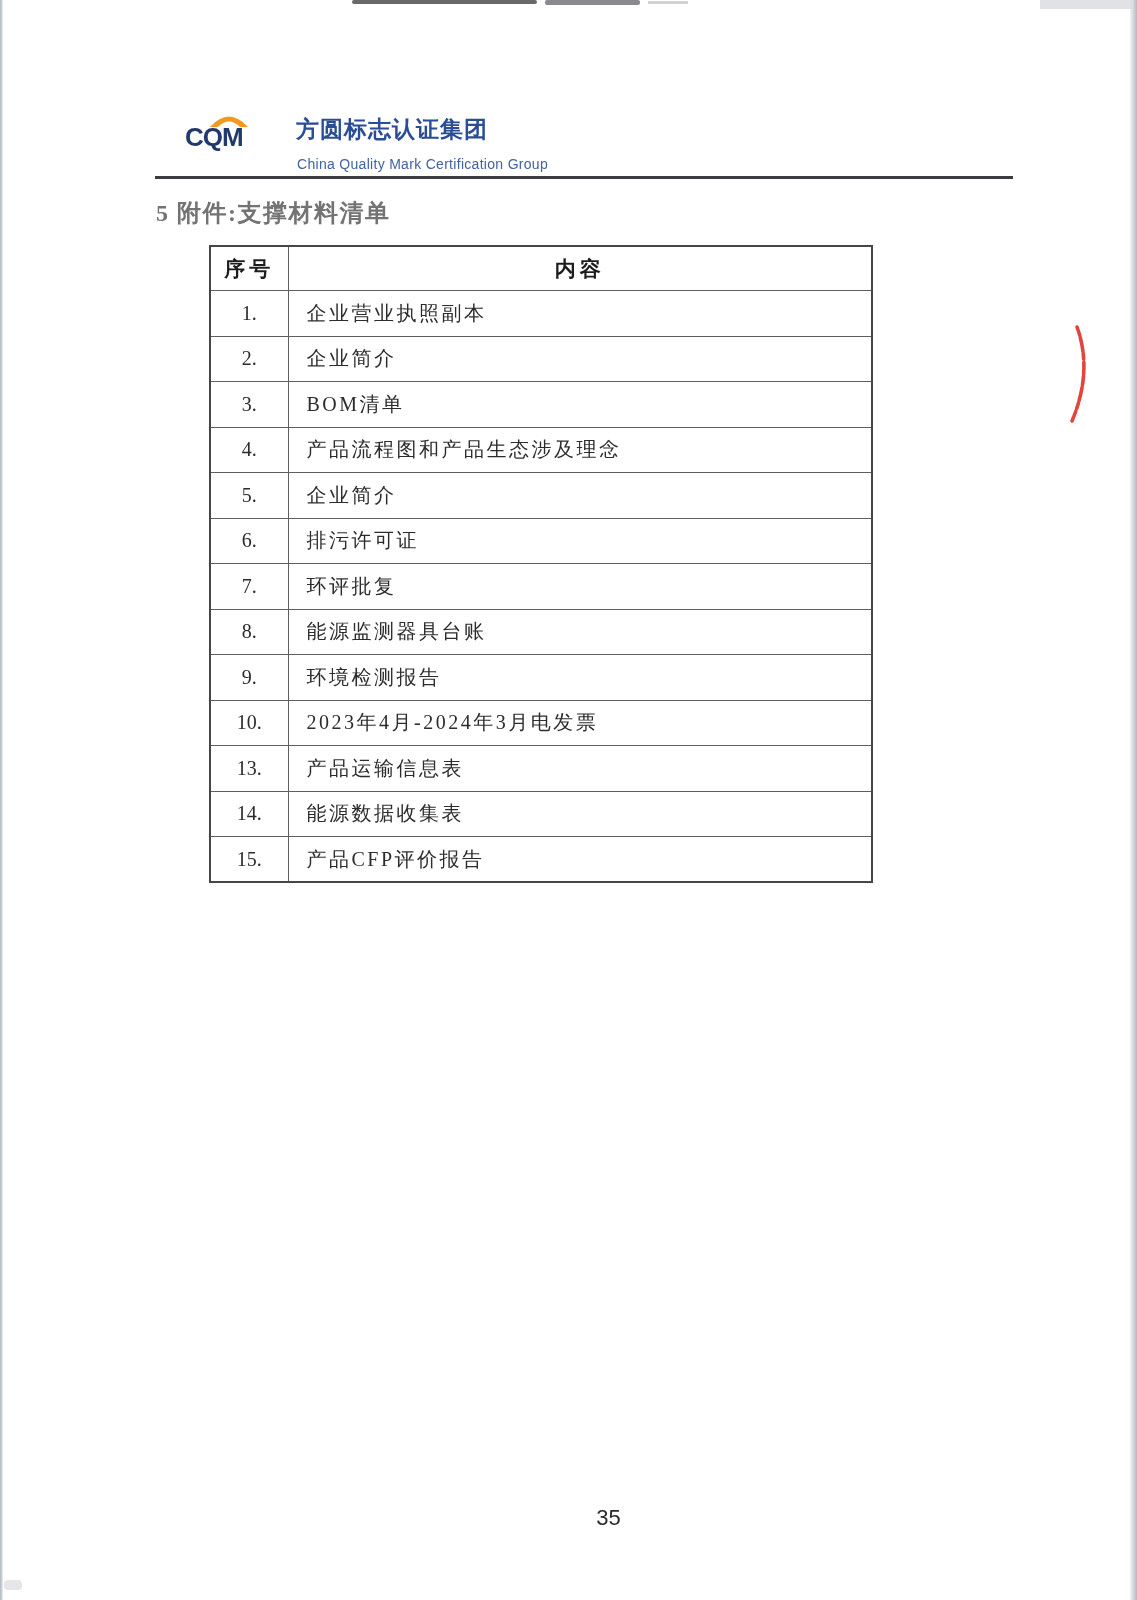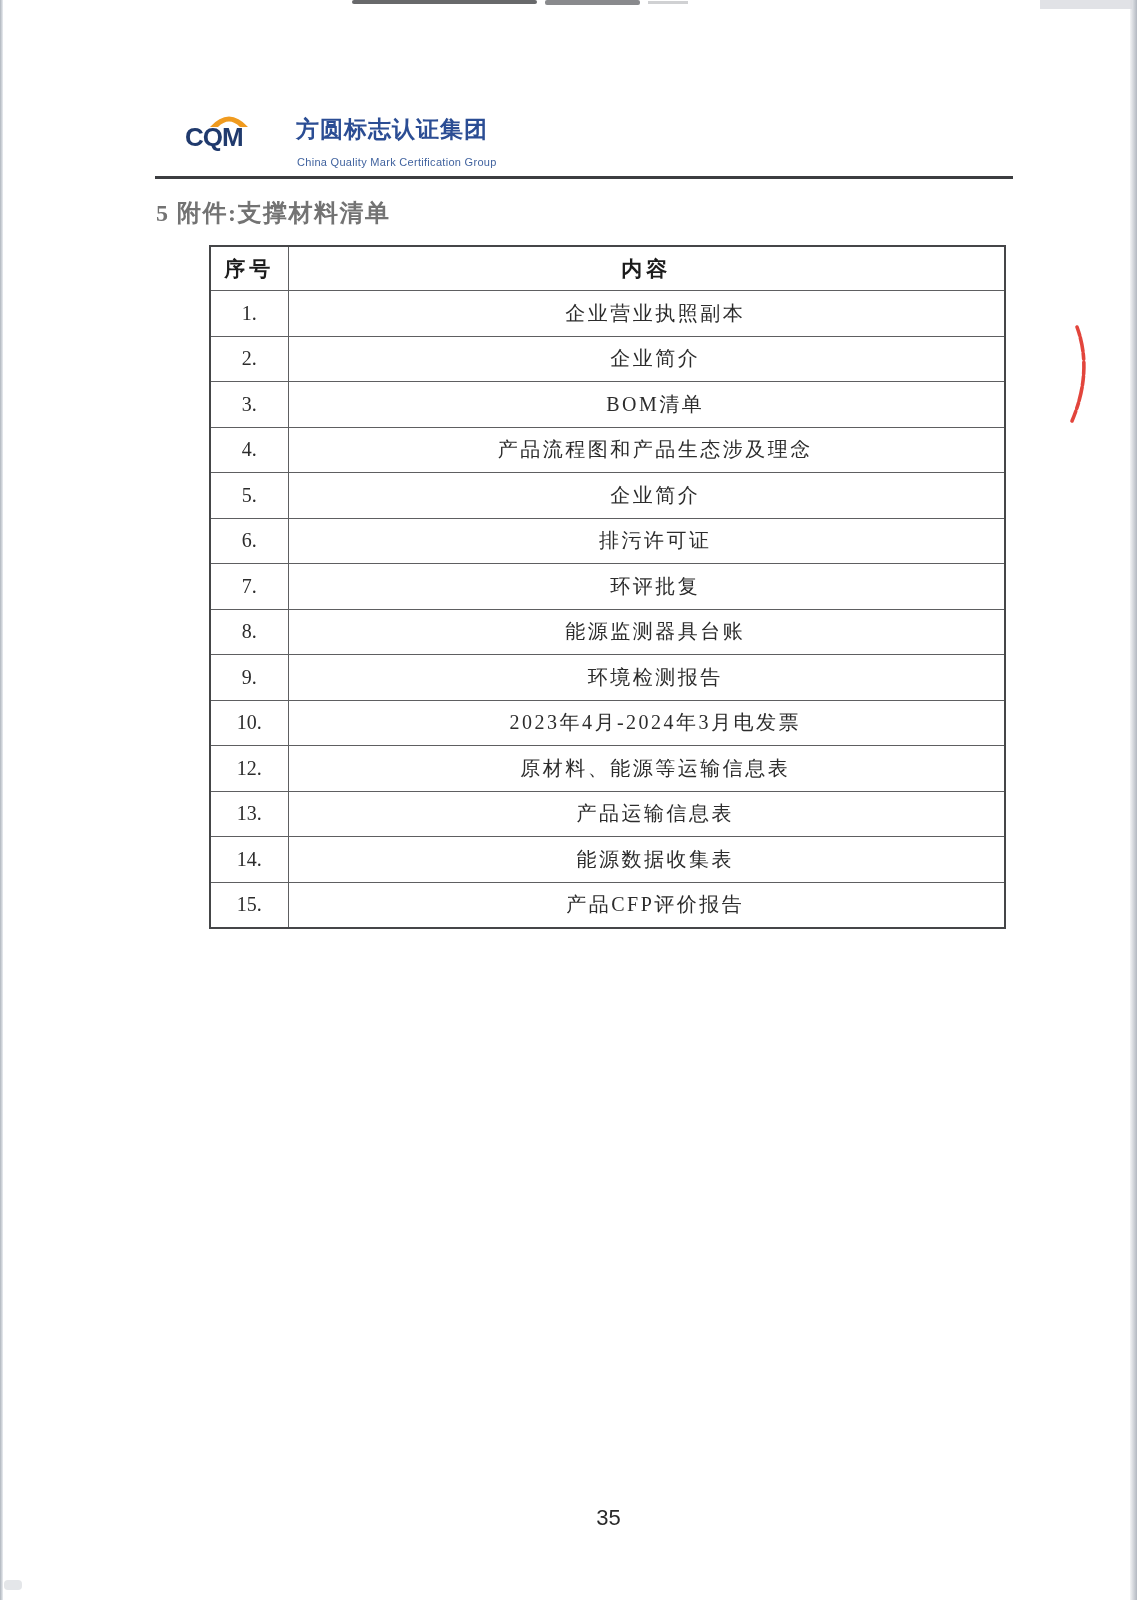--- a/index.html
+++ b/index.html
@@ -33,60 +33,60 @@
   .logo-arc { position: absolute; left: 207px; top: 112px; width: 44px; height: 17px; }
   .logo-cn {
     position: absolute; left: 296px; top: 117px;
     font-family: "Liberation Sans", sans-serif;
     font-weight: 700; font-size: 23px; line-height: 1.1;
     letter-spacing: 1px; color: #2b4d94;
   }
   .logo-en {
     position: absolute; left: 297px; top: 156px;
     font-family: "Liberation Sans", sans-serif;
-    font-weight: 400; font-size: 11px; letter-spacing: .3px;
+    font-weight: 400; font-size: 14px; letter-spacing: .3px;
     color: #41639f;
   }
   .header-rule {
     position: absolute; left: 155px; top: 176px;
     width: 858px; height: 3px; background: #3c3d40;
   }
 
   
   .section-heading {
     position: absolute; left: 156px; top: 197px;
     font-weight: 700; font-size: 24px; color: #737373;
     letter-spacing: 1.5px;
   }
 
   
   .materials-table {
     position: absolute; left: 209px; top: 245px;
-    width: 797px;
+    width: 664px;
     border-collapse: collapse;
     table-layout: fixed;
   }
   .materials-table th, .materials-table td {
     border: 1.5px solid #5e5f61;
     padding: 0;
     font-size: 20px;
     color: #2c2c2c;
     background: #fff;
   }
   .materials-table { border: 2px solid #454648; }
   .materials-table thead th {
     height: 43px;
     font-weight: 700; font-size: 21px;
     text-align: center; letter-spacing: 4px;
     color: #1c1c1c;
   }
   .materials-table tbody tr { height: 45.5px; }
   .col-no { width: 78px; }
   .materials-table td.cell-no { text-align: center; font-size: 20px; letter-spacing: 0; }
-  .materials-table td.cell-content { padding-left: 18px; letter-spacing: 2.5px; text-align: center; }
+  .materials-table td.cell-content { padding-left: 18px; letter-spacing: 2.5px; }
 
   
   .stamp-arc { position: absolute; left: 1060px; top: 321px; width: 40px; height: 106px; }
 
   
   .page-number {
     position: absolute; left: 0; top: 1505px; width: 1137px;
     text-align: center;
     font-family: "Liberation Sans", sans-serif;
     font-size: 22px; color: #2a2a2a;
@@ -165,24 +165,20 @@
         </tr>
         <tr>
           <td class="cell-no">9.</td>
           <td class="cell-content">环境检测报告</td>
         </tr>
         <tr>
           <td class="cell-no">10.</td>
           <td class="cell-content">2023年4月-2024年3月电发票</td>
         </tr>
         <tr>
-          <td class="cell-no">12.</td>
-          <td class="cell-content">原材料、能源等运输信息表</td>
-        </tr>
-        <tr>
           <td class="cell-no">13.</td>
           <td class="cell-content">产品运输信息表</td>
         </tr>
         <tr>
           <td class="cell-no">14.</td>
           <td class="cell-content">能源数据收集表</td>
         </tr>
         <tr>
           <td class="cell-no">15.</td>
           <td class="cell-content">产品CFP评价报告</td>

